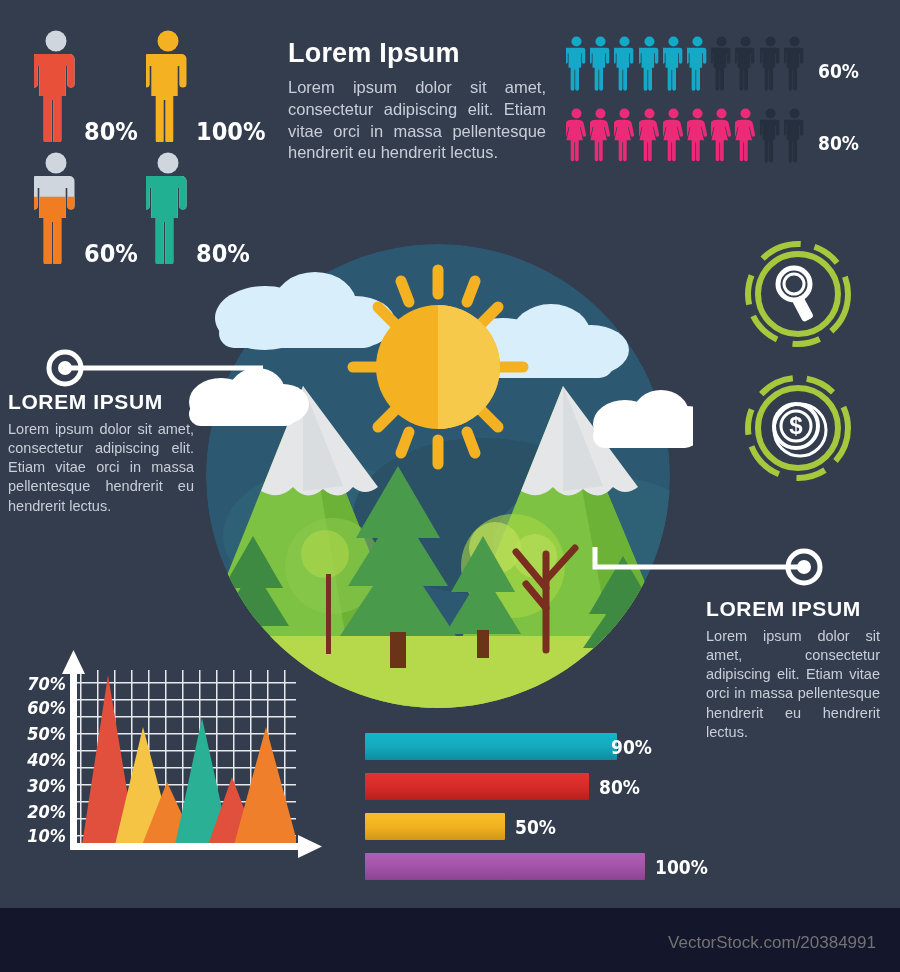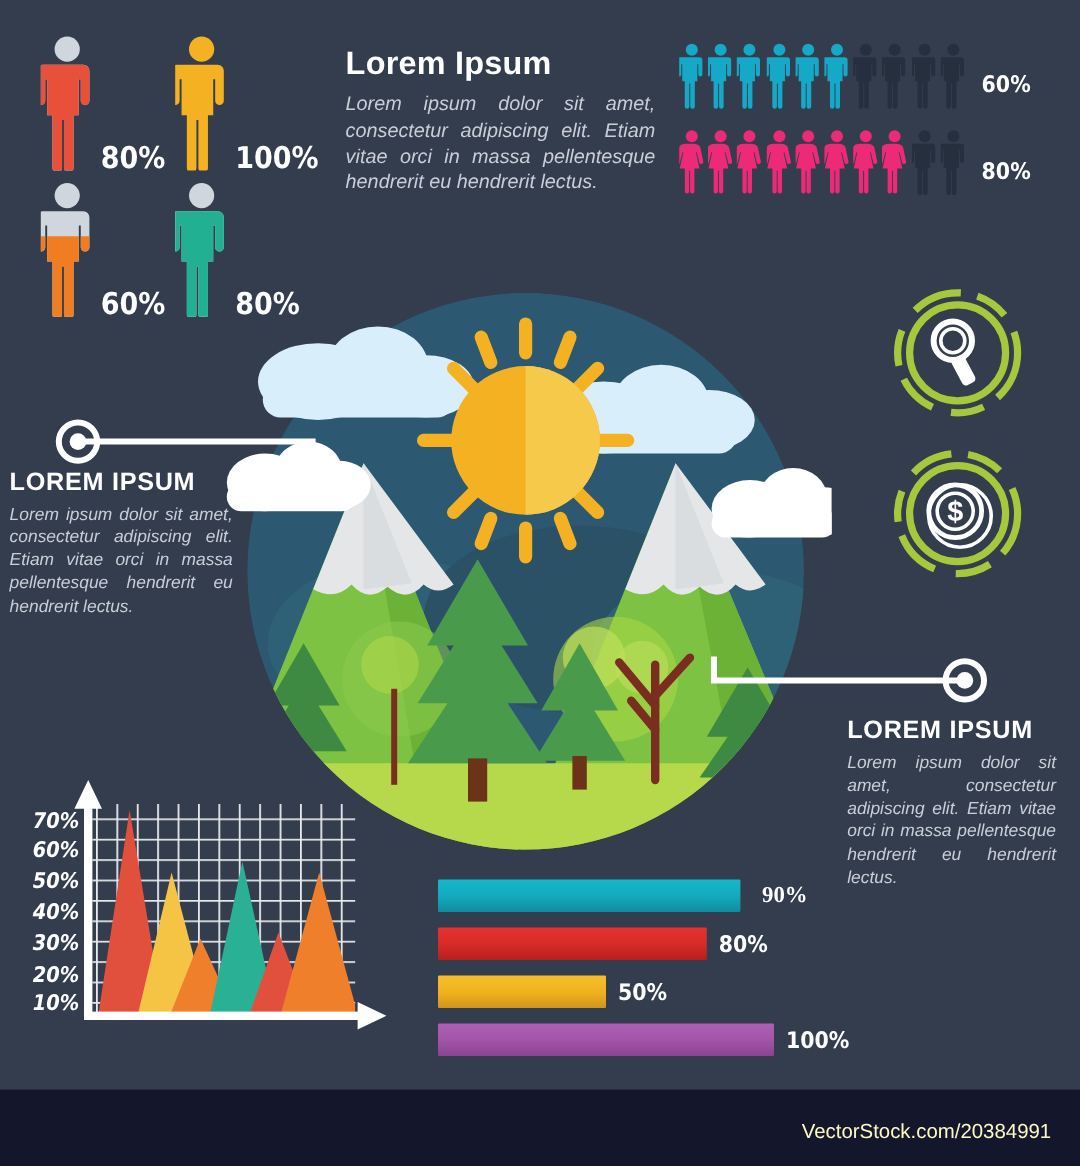--- a/index.html
+++ b/index.html
@@ -2,21 +2,21 @@
 <html><head>
 <meta charset="utf-8">
 <style>
   html,body{margin:0;padding:0;background:#11132a;}
   body{font-family:"Liberation Sans",sans-serif;}
   #stage{position:relative;width:900px;height:972px;overflow:hidden;background:#333d4d;}
   #canvas{position:absolute;left:0;top:0;width:900px;height:908px;background:#333d4d;overflow:hidden;}
 
   
   .h-title{color:#ffffff;font-weight:bold;letter-spacing:.2px;}
-  .body-txt{color:#c9ced8;text-align:justify;line-height:1.32;font-style:italic;}
+  .body-txt{color:#c9ced8;text-align:justify;line-height:1.32;}
   .pct{color:#ffffff;font-weight:bold;font-family:"DejaVu Sans Condensed","Liberation Sans",sans-serif;}
 
   
   #people-left{position:absolute;left:34px;top:30px;width:250px;height:230px;}
   .pcell{position:absolute;}
   .person{position:relative;width:44px;height:112px;}
   .person svg{display:block;width:44px;height:112px;}
   .plabel{position:absolute;left:50px;bottom:-4px;font-size:25px;white-space:nowrap;}
 
   
@@ -58,21 +58,21 @@
   .bar-row{position:relative;height:27px;margin-bottom:13px;}
   .bar{position:absolute;left:0;top:0;height:27px;border-radius:1px;}
   .bar-label{position:absolute;top:3px;font-size:19px;}
 
   
   #footer{position:absolute;left:0;top:908px;width:900px;height:64px;background:#14162c;}
   #vs-logo{position:absolute;left:28px;top:18px;color:#fff;font-size:29px;letter-spacing:-.6px;}
   #vs-logo .thin{font-weight:300;}
   #vs-logo .bold{font-weight:bold;}
   #vs-logo .reg{font-size:12px;vertical-align:super;}
-  #vs-url{position:absolute;right:24px;top:25px;color:#fef9c3;font-size:17px;}
+  #vs-url{position:absolute;right:24px;top:25px;color:#737373;font-size:17px;}
 </style>
 </head>
 <body>
 
 <div id="stage">
   <div id="canvas">
 
     <div id="people-left">
       <div class="pcell" style="left:0px;top:0px;">
         <div class="person">
@@ -490,21 +490,21 @@
           <text x="54" y="144">30%</text>
           <text x="54" y="170">20%</text>
           <text x="54" y="194">10%</text>
         </g>
       </svg>
     </div>
 
     <div id="bars">
       <div class="bar-row">
         <div class="bar" style="width:252px;background:linear-gradient(180deg,#15b7cb 0%,#14a9bd 52%,#0e8c9e 100%);"></div>
-        <span class="pct bar-label" style="left:270px;font-family:Liberation Serif, serif;">90%</span>
+        <span class="pct bar-label" style="left:246px;">90%</span>
       </div>
       <div class="bar-row">
         <div class="bar" style="width:224px;background:linear-gradient(180deg,#e43230 0%,#d62b27 52%,#b61f1d 100%);"></div>
         <span class="pct bar-label" style="left:234px;">80%</span>
       </div>
       <div class="bar-row">
         <div class="bar" style="width:140px;background:linear-gradient(180deg,#f7bf2b 0%,#f0b21f 52%,#d1951a 100%);"></div>
         <span class="pct bar-label" style="left:150px;">50%</span>
       </div>
       <div class="bar-row">

